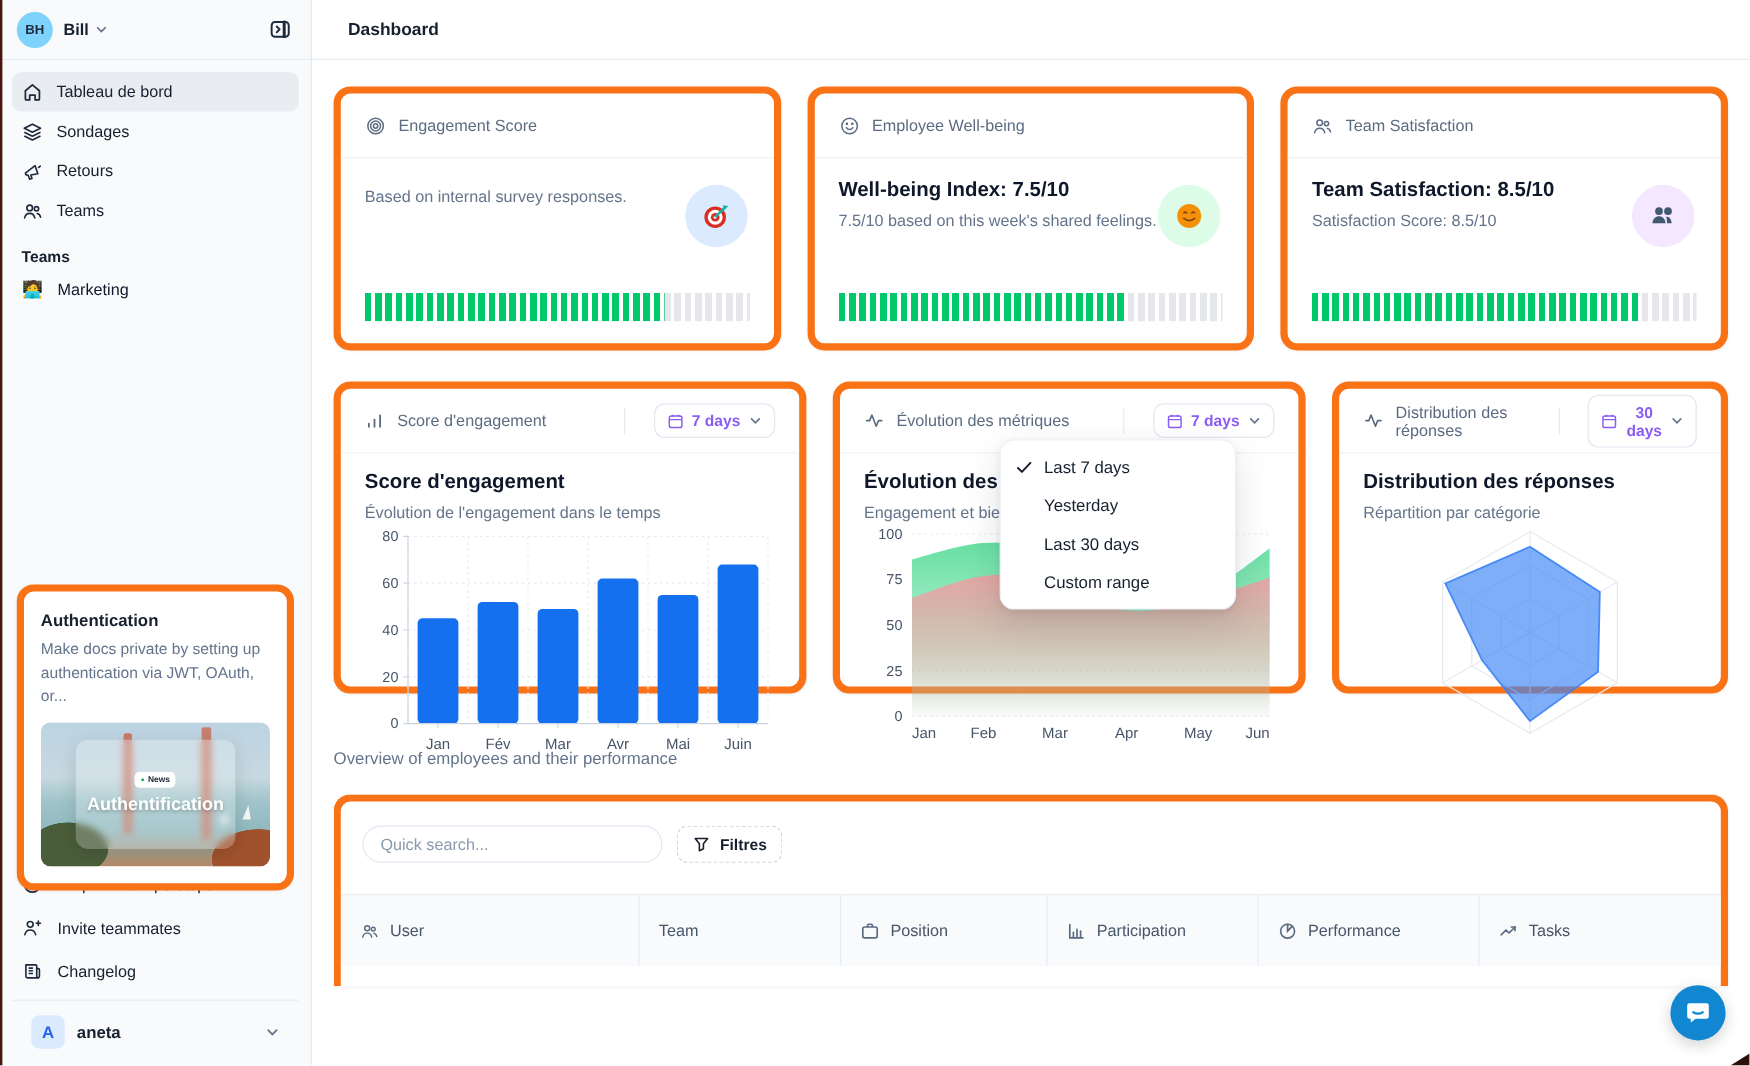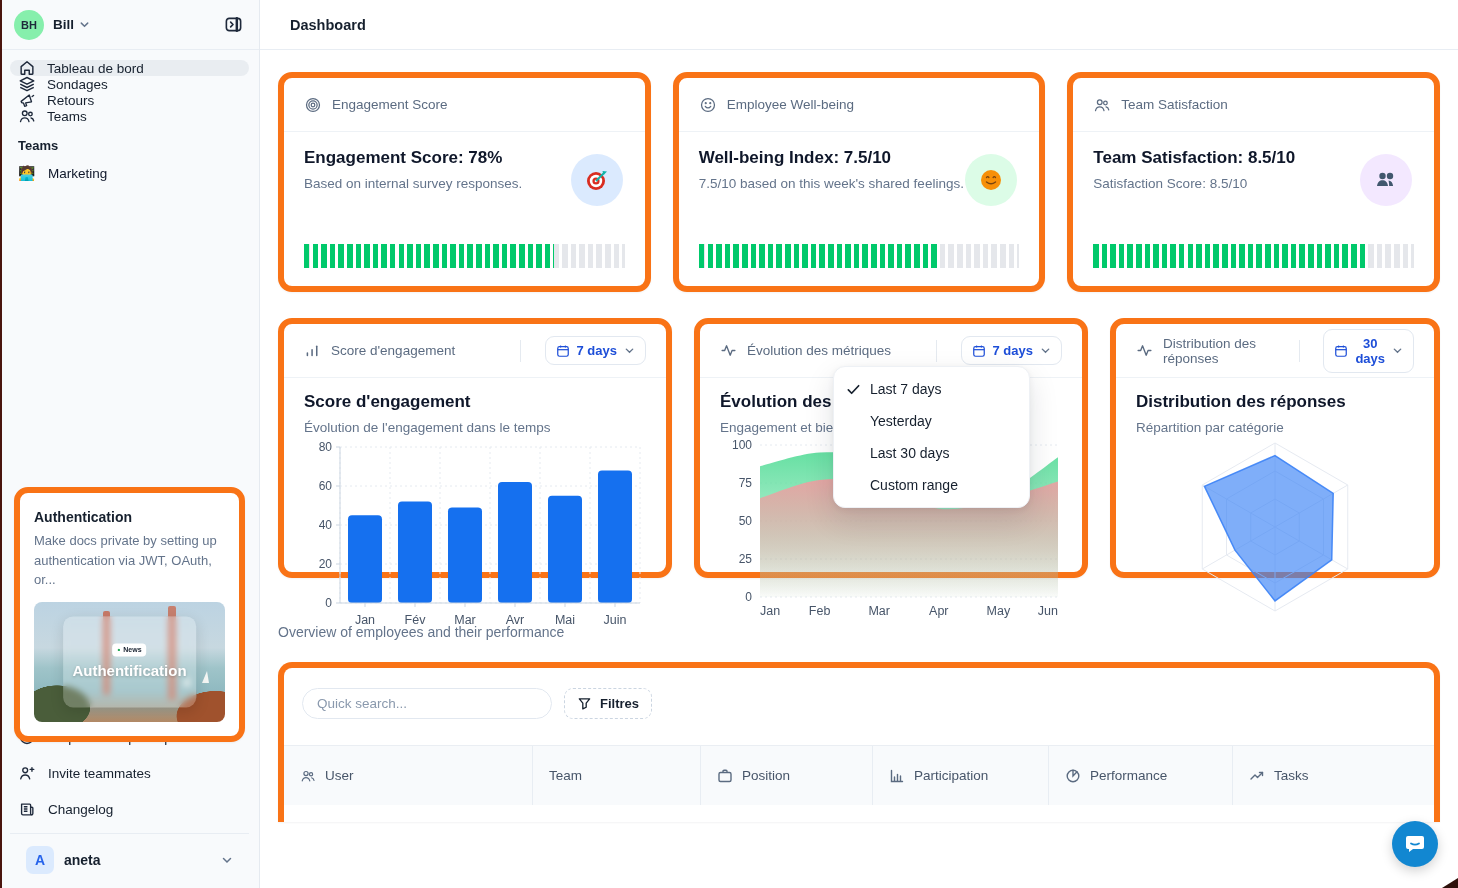--- a/index.html
+++ b/index.html
@@ -6,26 +6,26 @@
   html,body { width:1458px; height:888px; overflow:hidden; }
   body { font-family:"Liberation Sans", sans-serif; background:#fff; color:#0f172a; position:relative; }
   .edge-strip { position:absolute; left:0; top:0; width:2px; height:100%; background:#4a150e; z-index:60; }
   .corner-wedge { position:absolute; right:0; bottom:0; width:0; height:0; border-right:16px solid #2e100a; border-top:10px solid transparent; z-index:60; }
 
   .app { display:flex; width:1458px; height:888px; }
 
   
   .sidebar { width:260px; min-width:260px; background:#f8fafc; border-right:1px solid #e5eaf0; display:flex; flex-direction:column; position:relative; }
   .sb-top { display:flex; align-items:center; height:50px; padding:0 12px 0 14px; border-bottom:1px solid #e8edf3; }
-  .avatar-bh { width:30px; height:30px; border-radius:50%; background:#86efac; color:#1e293b; font-size:11px; font-weight:bold; display:flex; align-items:center; justify-content:center; }
+  .avatar-bh { width:30px; height:30px; border-radius:50%; background:#7dd3fc; color:#1e293b; font-size:11px; font-weight:bold; display:flex; align-items:center; justify-content:center; }
   .sb-user-name { font-size:13.5px; font-weight:700; margin-left:9px; color:#16202e; }
   .sb-top .chev { margin-left:5px; color:#64748b; }
   .collapse-btn { margin-left:auto; color:#1e293b; display:flex; align-items:center; justify-content:center; width:28px; height:28px; border-radius:6px; cursor:pointer; }
   .sb-nav { padding:10px 10px 0 10px; }
-  .sb-item { display:flex; align-items:center; gap:11px; height:16px; padding:0 8px; border-radius:8px; font-size:13.5px; font-weight:500; color:#16202e; cursor:pointer; }
+  .sb-item { display:flex; align-items:center; gap:11px; height:33px; padding:0 8px; border-radius:8px; font-size:13.5px; font-weight:500; color:#16202e; cursor:pointer; }
   .sb-item.active { background:#e9edf1; }
   .sb-item .ic { display:flex; width:18px; justify-content:center; color:#1e293b; }
   .sb-section { padding:14px 18px 4px 18px; font-size:13px; font-weight:600; color:#16202e; }
   .sb-team { display:flex; align-items:center; gap:12px; height:32px; padding:0 18px; font-size:13.5px; font-weight:500; cursor:pointer; }
   .emoji-dev { width:18px; height:18px; display:inline-flex; align-items:center; justify-content:center; font-size:14px; }
 
   .promo { position:absolute; left:14px; right:14px; top:487px; background:#fff; border:1px solid #e8edf3; border-radius:14px; padding:16px 14px 14px 14px; box-shadow:0 1px 2px rgba(15,23,42,.04); }
   .promo-title { font-size:14px; font-weight:700; color:#16202e; }
   .promo-body { font-size:13px; color:#64748b; line-height:1.5; margin-top:6px; }
   .promo-img { margin-top:12px; height:120px; border-radius:8px; position:relative; overflow:hidden;
@@ -67,21 +67,21 @@
   .stat-sub { font-size:13.5px; color:#64748b; margin-top:8px; }
   .stat-emoji { position:absolute; right:22px; top:22px; width:52px; height:52px; border-radius:50%; display:flex; align-items:center; justify-content:center; }
   .progress { height:24px; margin-top:auto; position:relative; background:linear-gradient(90deg,#e5e7eb 0 100%); }
   .progress, .progress-fill { -webkit-mask:repeating-linear-gradient(90deg,#000 0 5.5px,transparent 5.5px 8.6px); mask:repeating-linear-gradient(90deg,#000 0 5.5px,transparent 5.5px 8.6px); }
   .progress-fill { position:absolute; left:0; top:0; height:100%; background:#00C96B; }
 
   .chart-row { display:grid; grid-template-columns:1fr 1fr 1fr; gap:22px; margin-top:26px; }
   .chart-card { height:260px; display:flex; flex-direction:column; }
   .card-head .spacer { flex:1; }
   .head-divider { width:1px; height:22px; background:#e5eaf0; margin-right:14px; }
-  .range-btn { display:flex; align-items:center; gap:7px; border:1px solid #e2e8f0; border-radius:9px; padding:6px 10px; background:#fff; cursor:pointer; color:#1d4ed8; }
+  .range-btn { display:flex; align-items:center; gap:7px; border:1px solid #e2e8f0; border-radius:9px; padding:6px 10px; background:#fff; cursor:pointer; color:#8b5cf6; }
   .range-btn .lbl { font-size:13px; font-weight:600; }
   .range-btn .chev { color:#64748b; display:flex; }
   .chart-body { padding:14px 20px 10px 20px; flex:1; display:flex; flex-direction:column; }
   .chart-title { font-size:17px; font-weight:700; color:#0f172a; }
   .chart-sub { font-size:13.5px; color:#64748b; margin-top:8px; }
   .chart-holder { flex:1; display:flex; align-items:flex-end; justify-content:center; }
 
   
   .dropdown { position:absolute; left:833px; top:366px; width:197px; background:#fff; border:1px solid #eef1f5; border-radius:12px; box-shadow:0 12px 30px rgba(15,23,42,.12), 0 2px 6px rgba(15,23,42,.06); padding:6px 0; z-index:40; }
   .dd-item { display:flex; align-items:center; height:32px; padding:0 12px 0 12px; font-size:14px; color:#16202e; cursor:pointer; }
@@ -256,21 +256,20 @@
             <span>
               <svg class="icon" width="18" height="18" viewBox="0 0 20 20" fill="none" stroke="currentColor" stroke-width="1.4">
                   <circle cx="10" cy="10" r="7.2"></circle>
                   <circle cx="10" cy="10" r="4.6"></circle>
                   <circle cx="10" cy="10" r="2"></circle>
                 </svg>
             </span>
             <span class="card-head-label">Engagement Score</span>
           </div>
           <div class="stat-body">
-            <div class="stat-title">Engagement Score: 78%</div>
             <div class="stat-sub">Based on internal survey responses.</div>
             <div class="stat-emoji" style="background:#dbeafe">
               <svg class="icon" width="26" height="26" viewBox="0 0 26 26">
                   <circle cx="12" cy="14" r="9" fill="#d92d20"></circle>
                   <circle cx="12" cy="14" r="6.2" fill="#fff"></circle>
                   <circle cx="12" cy="14" r="3.6" fill="#d92d20"></circle>
                   <circle cx="12" cy="14" r="1.3" fill="#fff"></circle>
                   <line x1="12" y1="14" x2="20" y2="6" stroke="#12b3a8" stroke-width="2"></line>
                   <path d="M18.5 4 L23 4.6 L19.6 8 Z" fill="#12b3a8"></path>
                 </svg>

